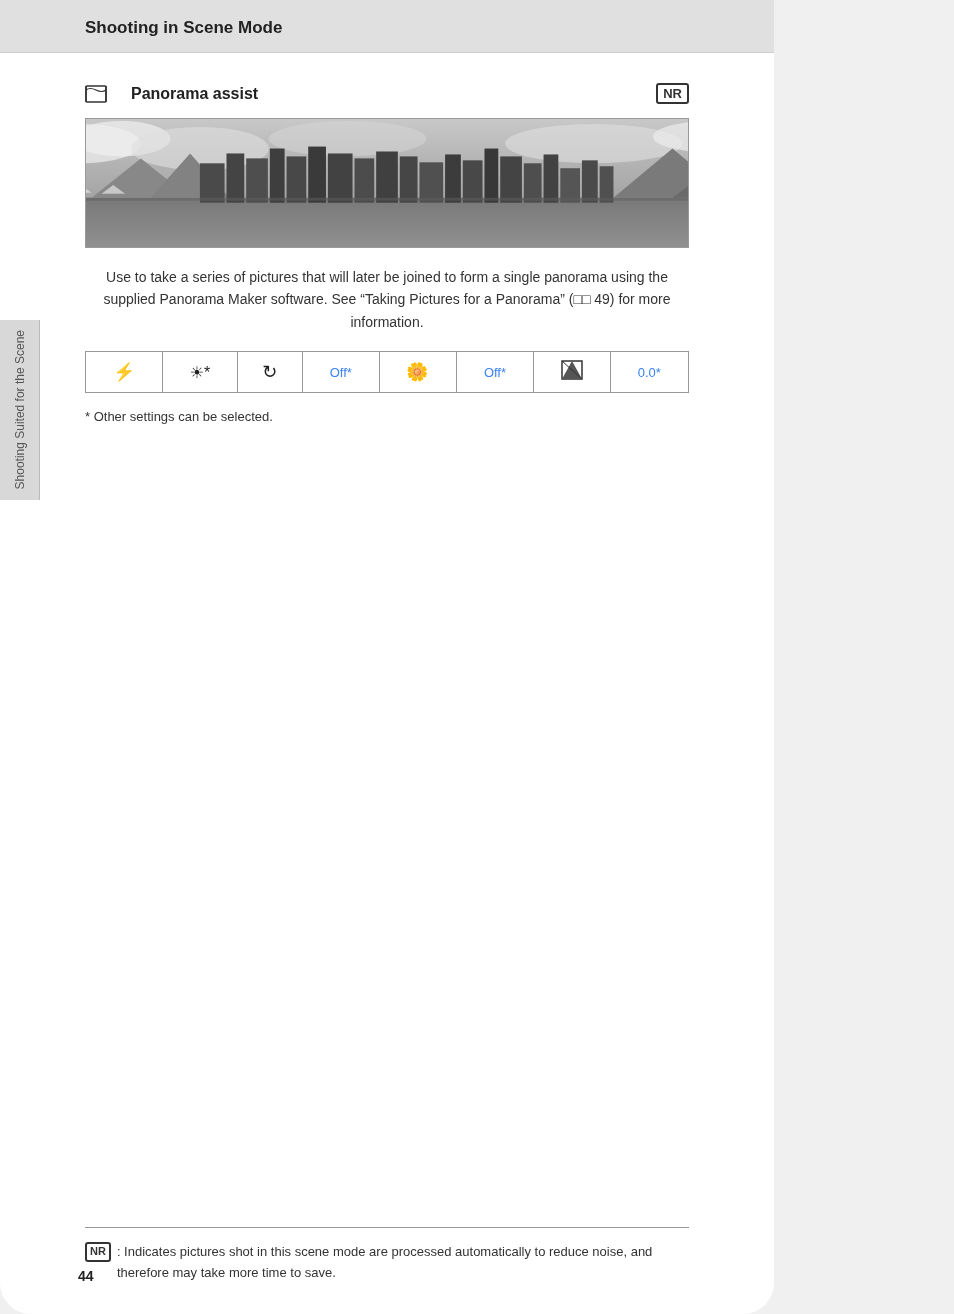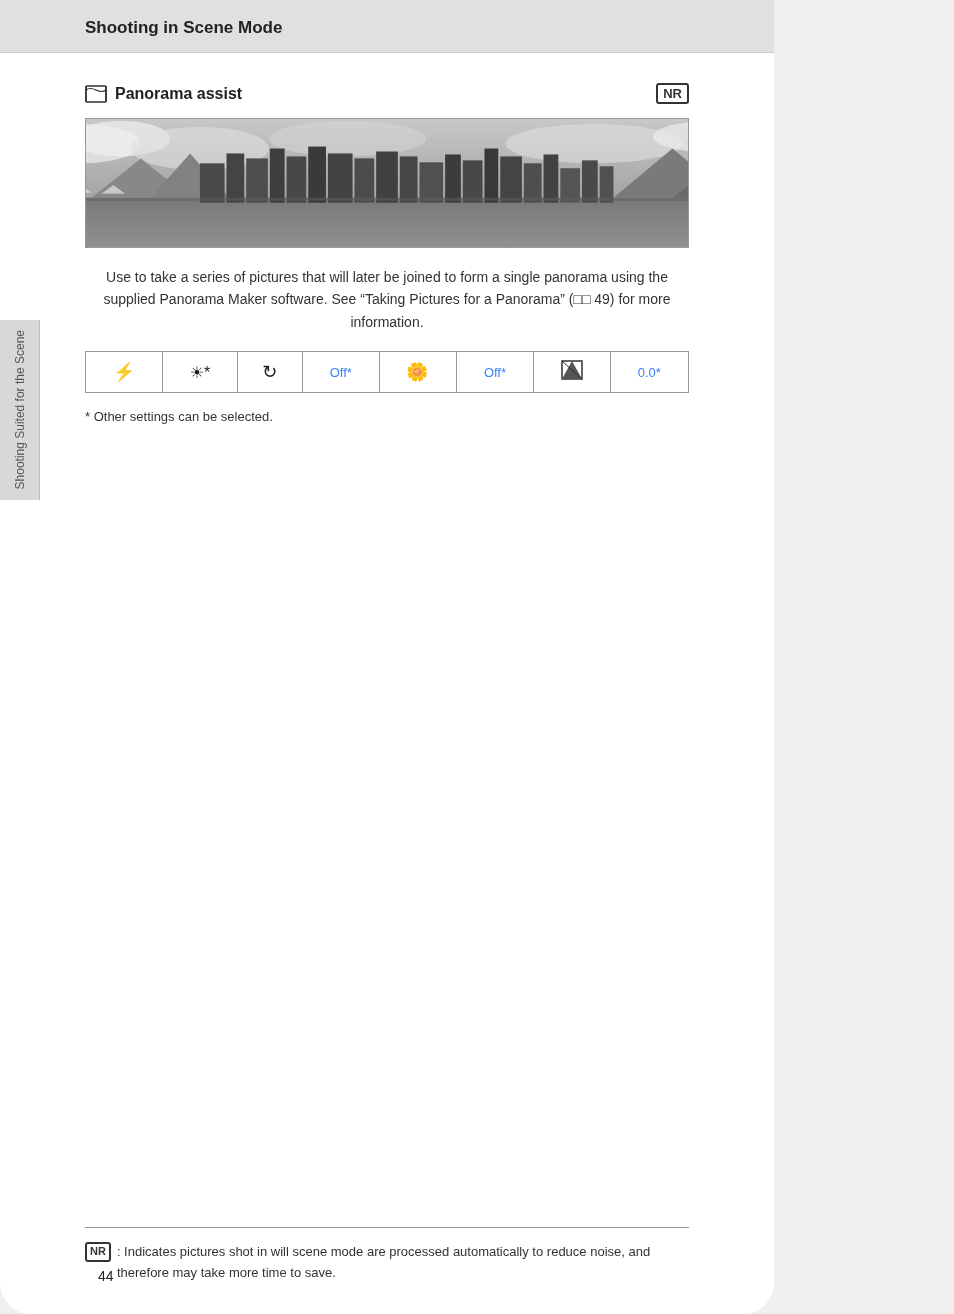--- a/index.html
+++ b/index.html
@@ -68,21 +68,21 @@
     .section-heading {
       display: flex;
       align-items: center;
       justify-content: space-between;
       margin-bottom: 14px;
     }
 
     .section-heading-left {
       display: flex;
       align-items: center;
-      gap: 8px;
+      gap: 24px;
     }
 
     .panorama-icon {
       display: inline-flex;
       align-items: center;
       justify-content: center;
       font-size: 18px;
       color: #333;
     }
 
@@ -194,23 +194,23 @@
       font-weight: bold;
       color: #333;
       white-space: nowrap;
       display: inline-block;
       line-height: 1.4;
     }
 
     .page-number {
       position: absolute;
       bottom: 30px;
-      left: 98px;
+      left: 78px;
       font-size: 14px;
-      font-weight: normal;
+      font-weight: bold;
       color: #222;
     }
   </style>
 </head>
 <body>
 
 <div class="page-wrapper">
 
   <div class="header-bar">
     <span class="header-title">Shooting in Scene Mode</span>
@@ -340,17 +340,17 @@
     <p class="footnote">*  Other settings can be selected.</p>
 
   </div>
 
   <div class="page-number">44</div>
 
   <div class="bottom-section">
     <div class="bottom-divider"></div>
     <div class="bottom-note">
       <span class="nr-inline">NR</span>
-      <span>:  Indicates pictures shot in will scene mode are processed automatically to reduce noise, and therefore may take more time to save.</span>
+      <span>:  Indicates pictures shot in this scene mode are processed automatically to reduce noise, and therefore may take more time to save.</span>
     </div>
   </div>
 
 </div>
 
 </body></html>

